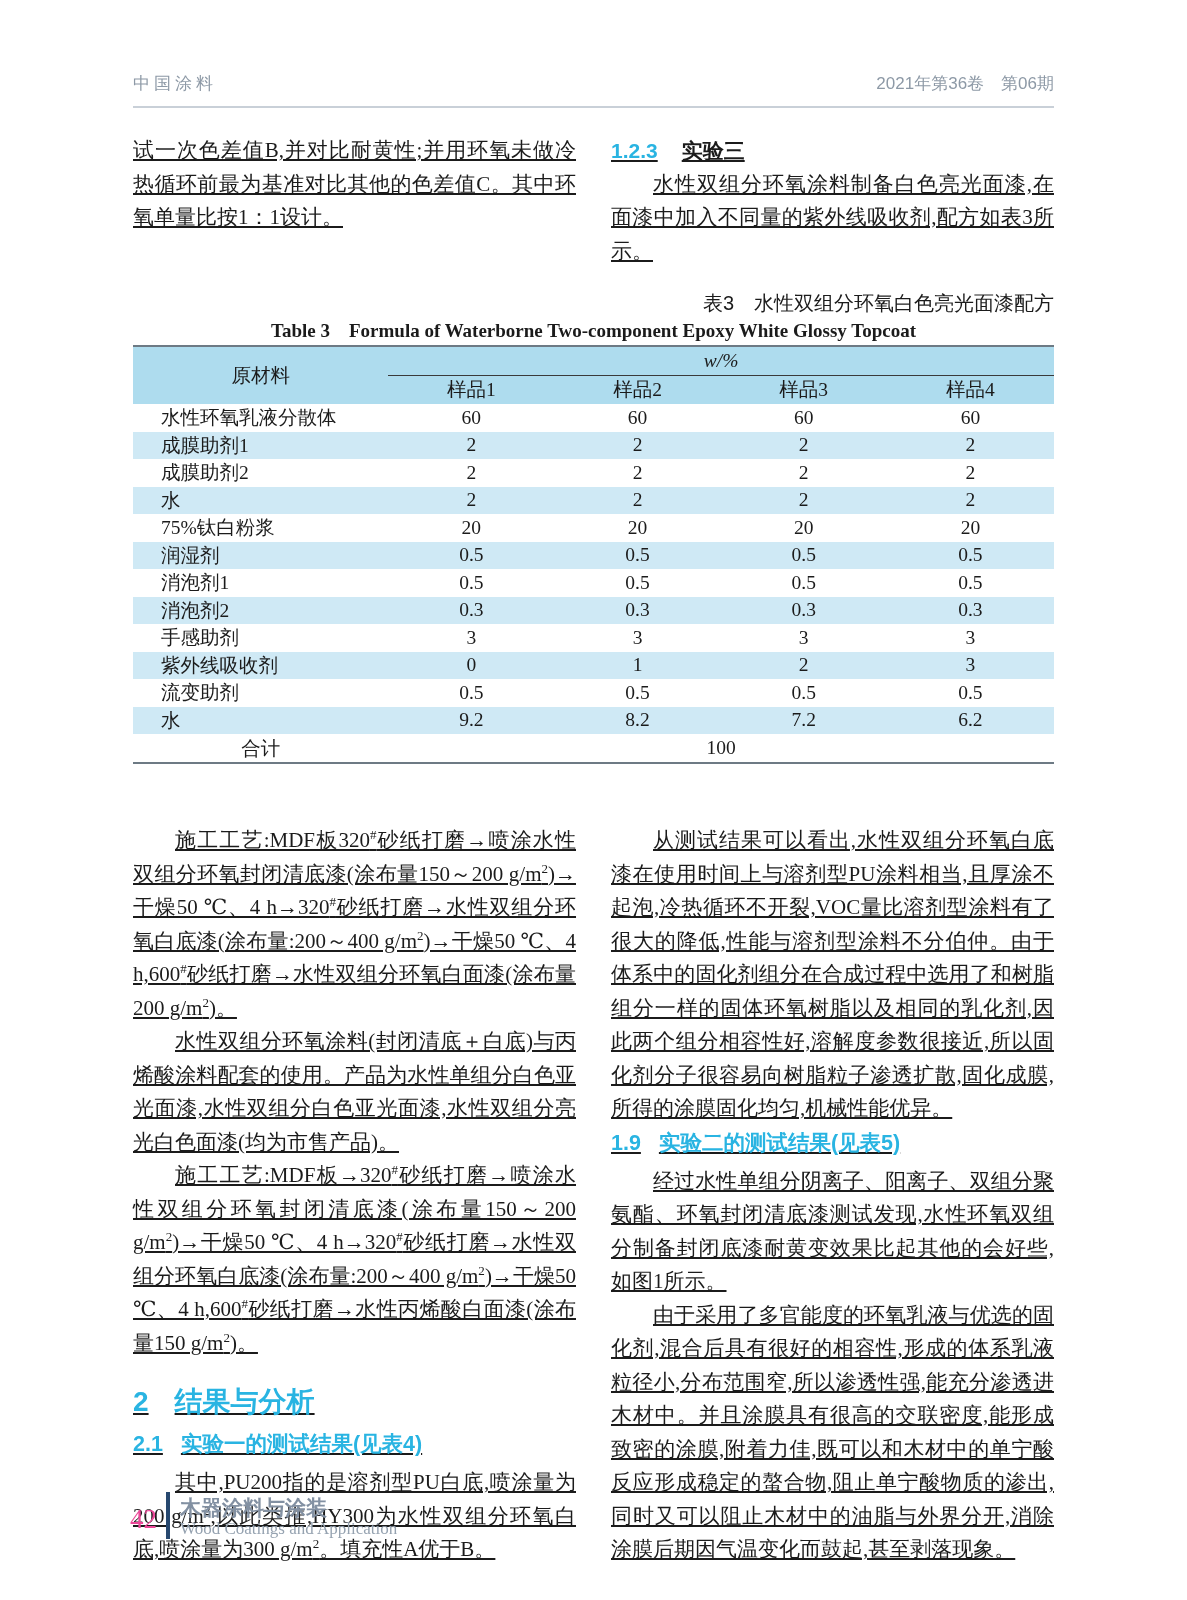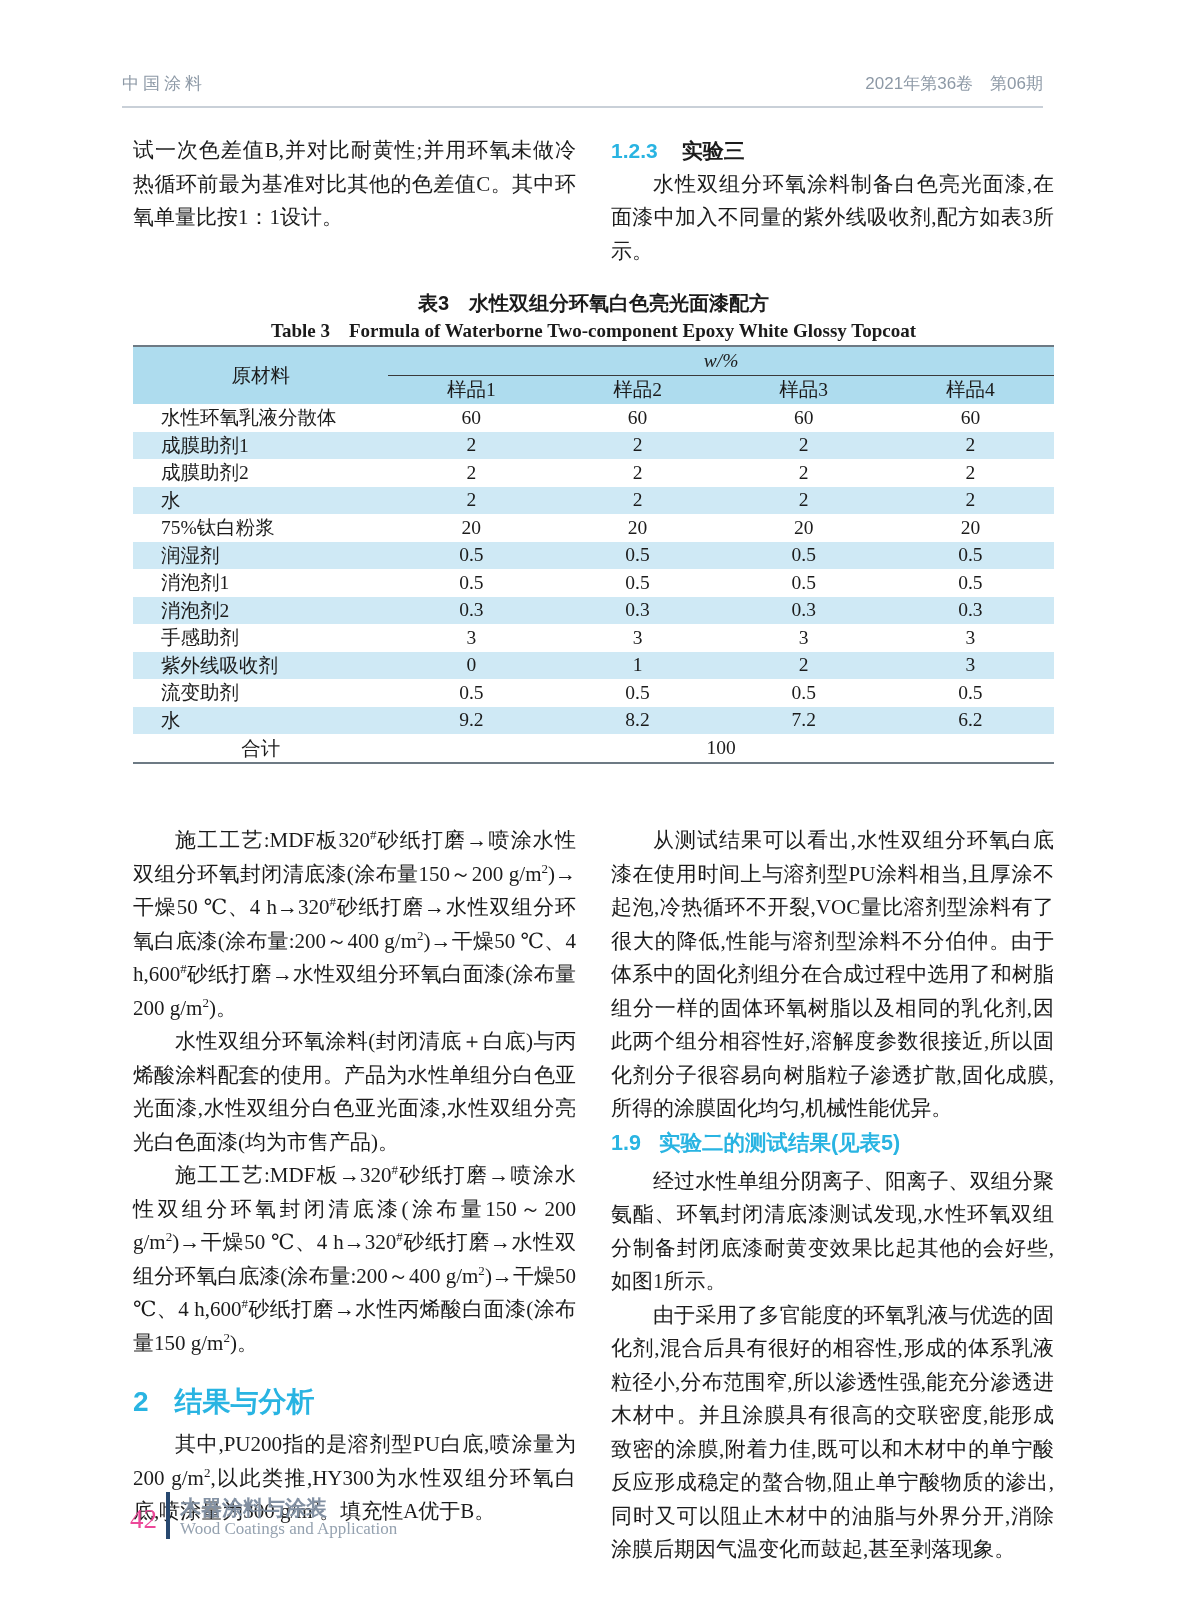--- a/index.html
+++ b/index.html
@@ -10,48 +10,48 @@
   }
   *{margin:0;padding:0;box-sizing:border-box;}
   html,body{background:#e9e9e9;}
   .page{
     position:relative;width:1187px;height:1600px;background:#ffffff;
     margin:0 auto;overflow:hidden;
     font-family:"Liberation Serif","DejaVu Serif",serif;color:#1b1b1b;
   }
   
   .page-header{
-    position:absolute;top:72px;left:122px;width:921px;
+    position:absolute;top:72px;left:133px;width:921px;
     display:flex;justify-content:space-between;align-items:flex-end;
     padding-bottom:11px;border-bottom:2px solid #c9d0d8;
     font-size:17px;color:#8d99a6;
     font-family:"Liberation Sans","DejaVu Sans",sans-serif;
   }
   .journal{letter-spacing:4px;}
   
   .content{position:absolute;top:134px;left:133px;width:921px;}
   .cols{display:flex;gap:35px;}
-  .col{width:443px;font-size:21px;line-height:33.5px;text-align:justify;}
+  .col{width:443px;font-size:21px;line-height:33.5px;text-align:justify;text-decoration:underline;}
   .para{text-indent:2em;}
   .para.cont{text-indent:0;}
   sup{font-size:0.62em;line-height:0;}
   
   .h3{font-family:"Liberation Sans","DejaVu Sans",sans-serif;font-weight:bold;
       font-size:21px;line-height:33.5px;text-align:left;}
   .h3 .hnum{color:var(--accent);margin-right:24px;}
   .h2big{font-family:"Liberation Sans","DejaVu Sans",sans-serif;font-weight:bold;
       font-size:28px;line-height:34px;color:var(--accent);margin:25px 0 9px;text-align:left;}
   .h2big .hnum{margin-right:26px;}
   .h2sub{font-family:"Liberation Sans","DejaVu Sans",sans-serif;font-weight:bold;
       font-size:21.5px;line-height:33px;color:var(--accent);margin:1px 0 5px;text-align:left;}
   .h2sub .hnum{margin-right:18px;}
   
   .table-block{margin-top:22px;}
-  .tbl-title-zh{text-align:center;font-family:"Liberation Sans","DejaVu Sans",sans-serif;
-      font-weight:bold;font-size:20px;line-height:27px;}
+  .tbl-title-zh{text-align:right;font-family:"Liberation Sans","DejaVu Sans",sans-serif;
+      font-weight:normal;font-size:20px;line-height:27px;}
   .tbl-title-en{text-align:center;font-family:"Liberation Serif","DejaVu Serif",serif;
       font-weight:bold;font-size:19px;line-height:27px;}
   table.formula{
     width:100%;border-collapse:collapse;margin-top:1px;
     border-top:2px solid #6d7a84;border-bottom:2px solid #6d7a84;
     font-size:19.5px;
   }
   table.formula th{font-weight:normal;}
   thead tr{background:var(--thbg);}
   thead th{height:29px;vertical-align:middle;}
@@ -217,20 +217,23 @@
     </div>
 
     <div class="cols bottom">
       <div class="col">
         <p class="para">施工工艺:MDF板320<sup>#</sup>砂纸打磨→喷涂水性双组分环氧封闭清底漆(涂布量150～200 g/m<sup>2</sup>)→干燥50 ℃、4 h→320<sup>#</sup>砂纸打磨→水性双组分环氧白底漆(涂布量:200～400 g/m<sup>2</sup>)→干燥50 ℃、4 h,600<sup>#</sup>砂纸打磨→水性双组分环氧白面漆(涂布量200 g/m<sup>2</sup>)。</p>
         <p class="para">水性双组分环氧涂料(封闭清底＋白底)与丙烯酸涂料配套的使用。产品为水性单组分白色亚光面漆,水性双组分白色亚光面漆,水性双组分亮光白色面漆(均为市售产品)。</p>
         <p class="para">施工工艺:MDF板→320<sup>#</sup>砂纸打磨→喷涂水性双组分环氧封闭清底漆(涂布量150～200 g/m<sup>2</sup>)→干燥50 ℃、4 h→320<sup>#</sup>砂纸打磨→水性双组分环氧白底漆(涂布量:200～400 g/m<sup>2</sup>)→干燥50 ℃、4 h,600<sup>#</sup>砂纸打磨→水性丙烯酸白面漆(涂布量150 g/m<sup>2</sup>)。</p>
         <div class="h2big">
           <span class="hnum">2</span><span>结果与分析</span>
         </div>
+        <div class="h2sub">
+          <span class="hnum">2.1</span><span>实验一的测试结果(见表4)</span>
+        </div>
         <p class="para">其中,PU200指的是溶剂型PU白底,喷涂量为200 g/m<sup>2</sup>,以此类推,HY300为水性双组分环氧白底,喷涂量为300 g/m<sup>2</sup>。填充性A优于B。</p>
       </div>
       <div class="col">
         <p class="para">从测试结果可以看出,水性双组分环氧白底漆在使用时间上与溶剂型PU涂料相当,且厚涂不起泡,冷热循环不开裂,VOC量比溶剂型涂料有了很大的降低,性能与溶剂型涂料不分伯仲。由于体系中的固化剂组分在合成过程中选用了和树脂组分一样的固体环氧树脂以及相同的乳化剂,因此两个组分相容性好,溶解度参数很接近,所以固化剂分子很容易向树脂粒子渗透扩散,固化成膜,所得的涂膜固化均匀,机械性能优异。</p>
         <div class="h2sub">
           <span class="hnum">1.9</span><span>实验二的测试结果(见表5)</span>
         </div>
         <p class="para">经过水性单组分阴离子、阳离子、双组分聚氨酯、环氧封闭清底漆测试发现,水性环氧双组分制备封闭底漆耐黄变效果比起其他的会好些,如图1所示。</p>
         <p class="para">由于采用了多官能度的环氧乳液与优选的固化剂,混合后具有很好的相容性,形成的体系乳液粒径小,分布范围窄,所以渗透性强,能充分渗透进木材中。并且涂膜具有很高的交联密度,能形成致密的涂膜,附着力佳,既可以和木材中的单宁酸反应形成稳定的螯合物,阻止单宁酸物质的渗出,同时又可以阻止木材中的油脂与外界分开,消除涂膜后期因气温变化而鼓起,甚至剥落现象。</p>
       </div>

